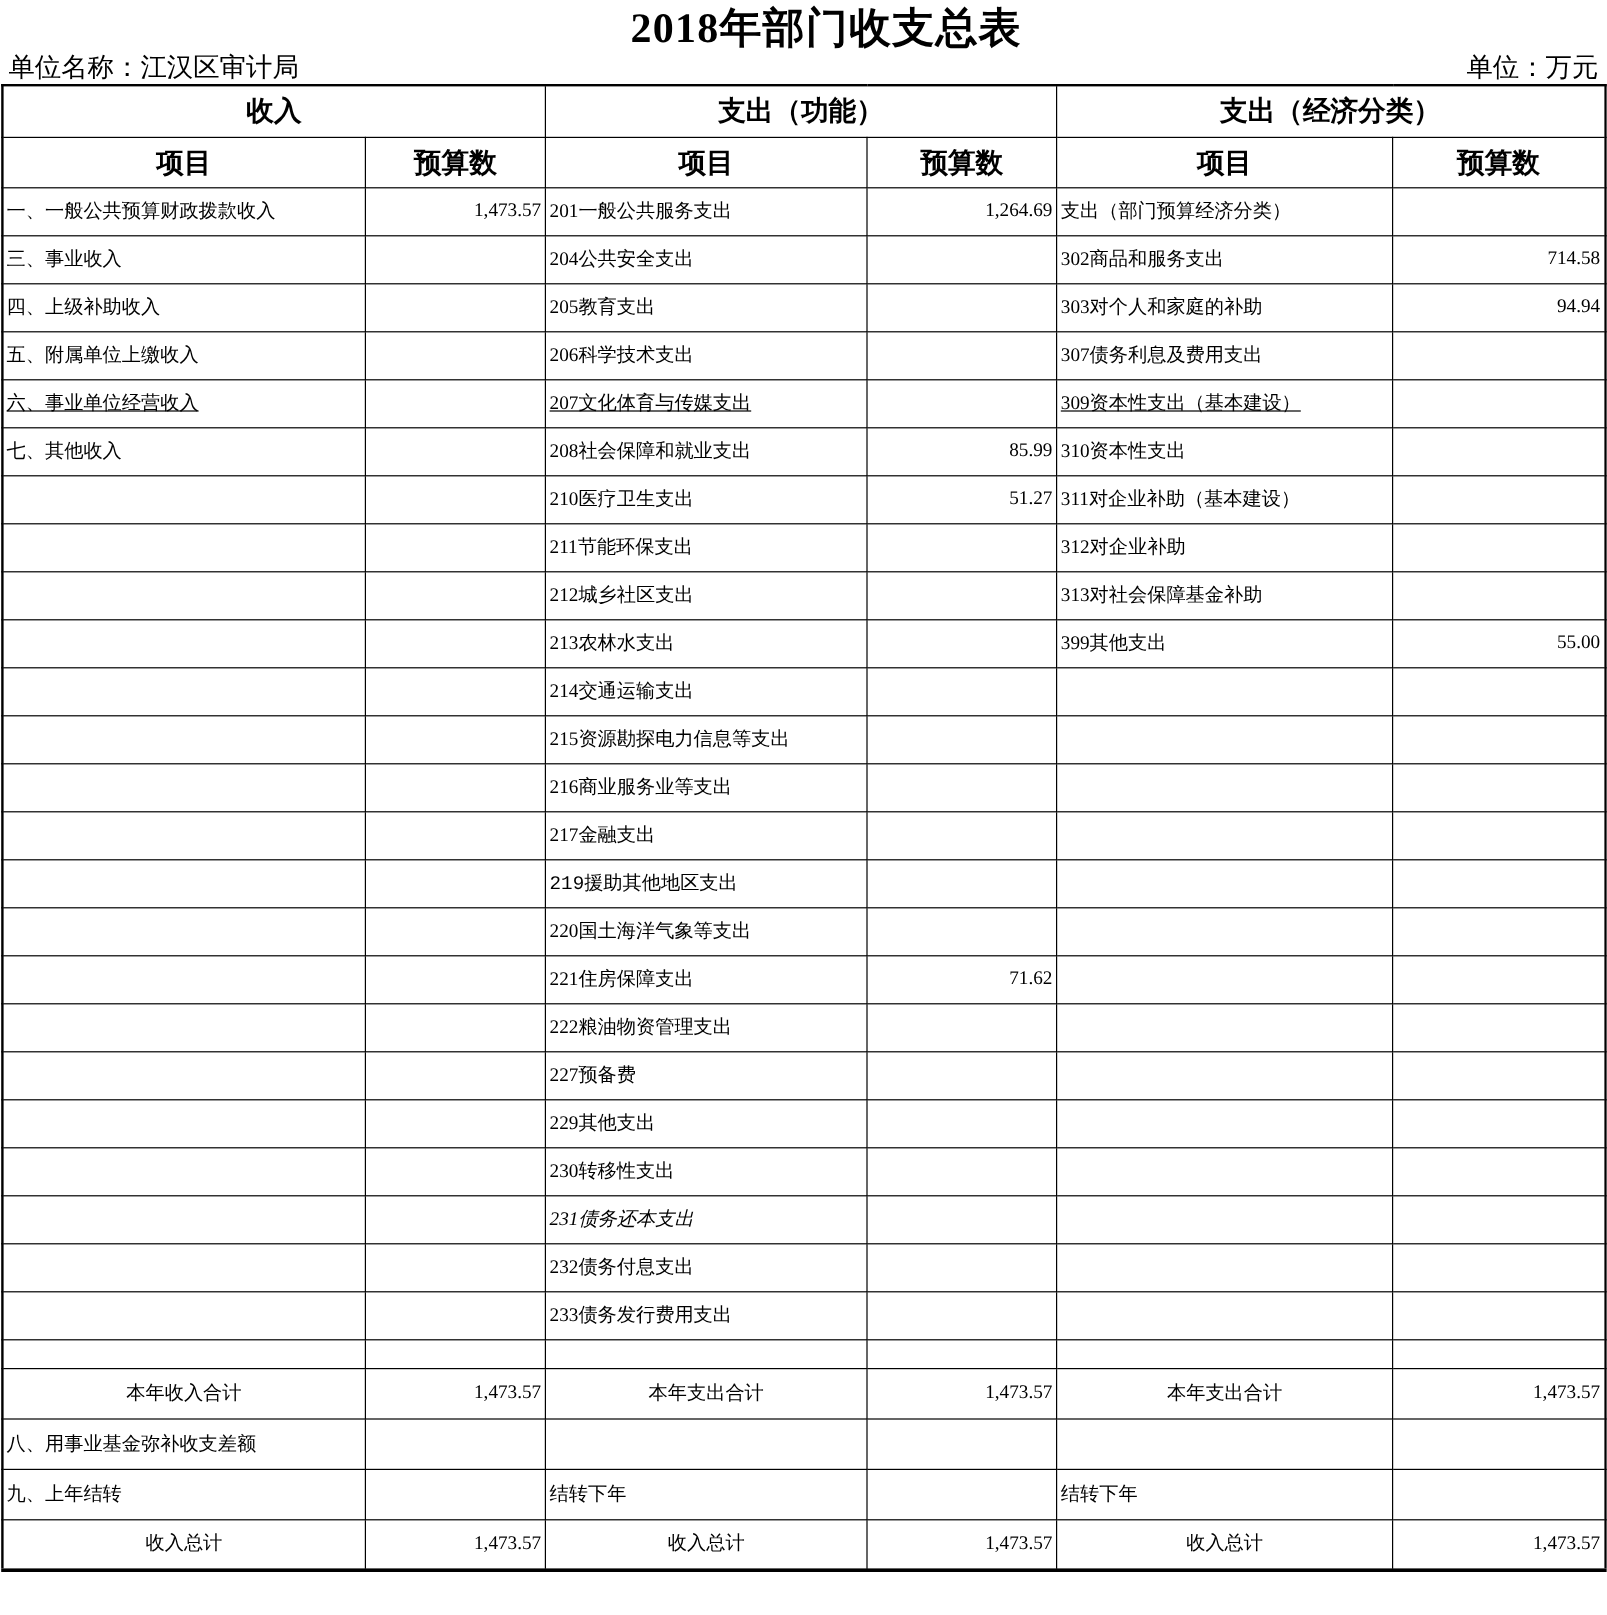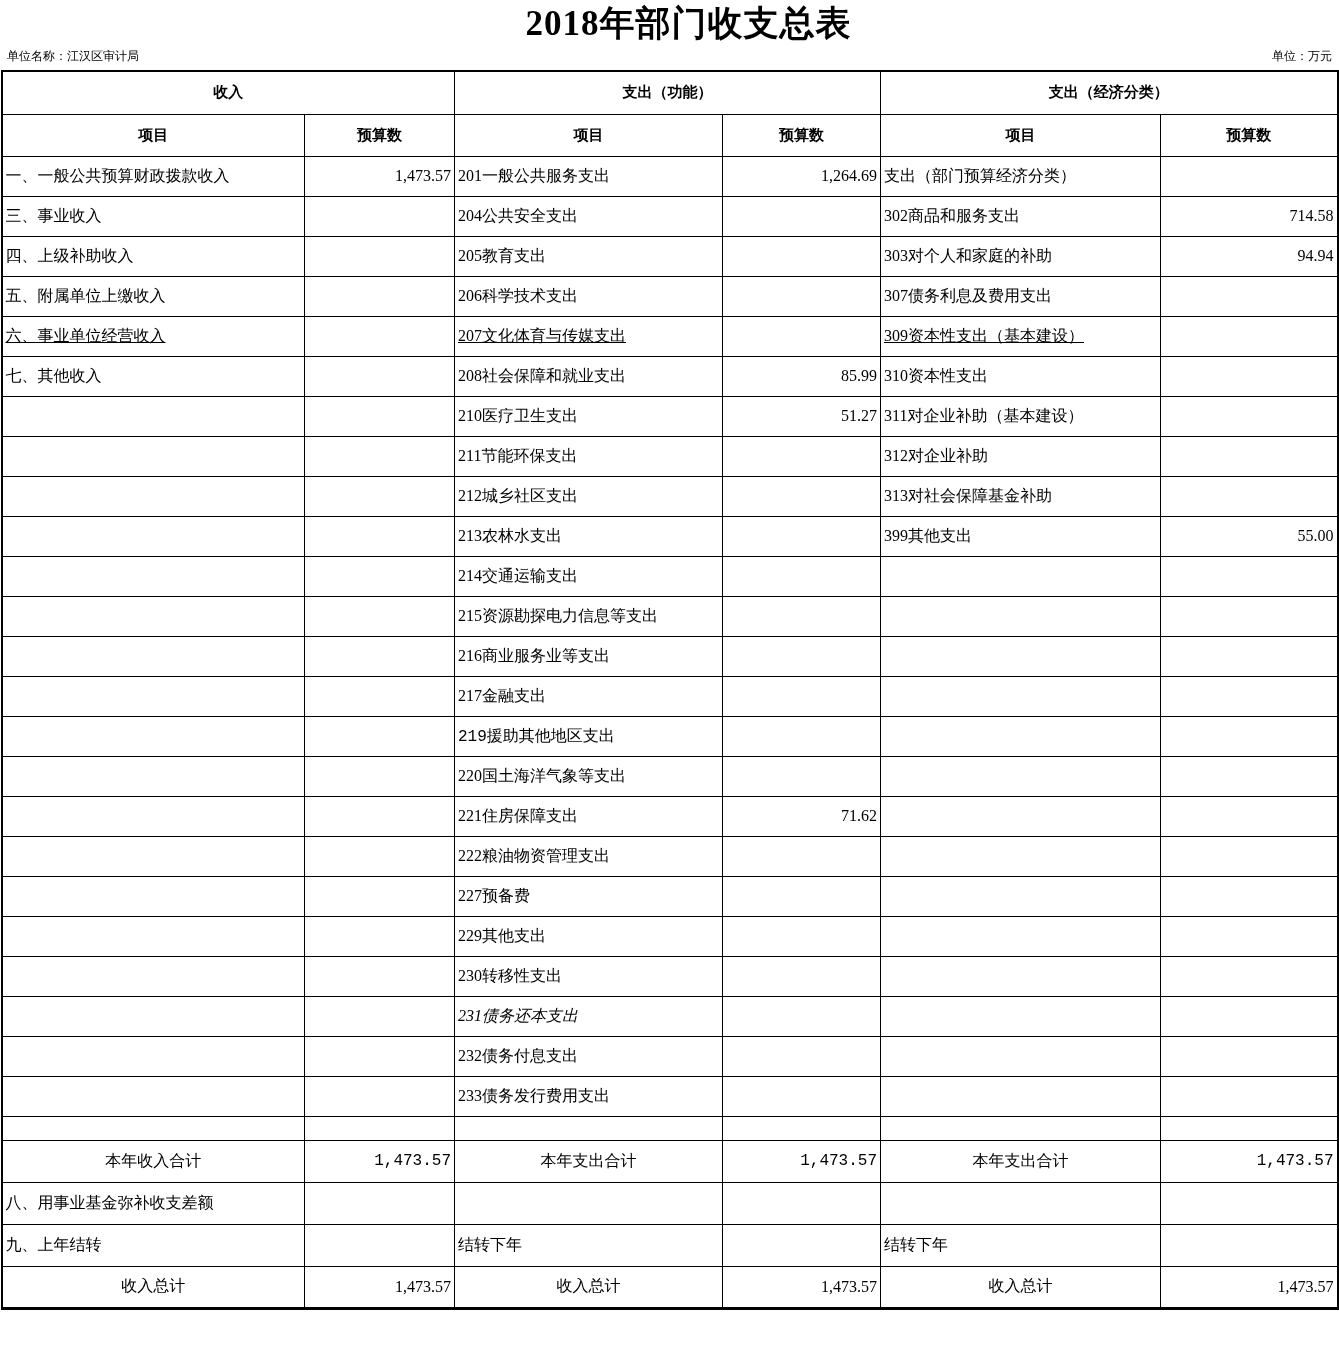--- a/index.html
+++ b/index.html
@@ -22,21 +22,21 @@
     font-weight: bold;
     line-height: 44px;
     padding-top: 2px;
     letter-spacing: 1px;
     margin-left: 38px;
   }
   .subheader {
     display: flex;
     justify-content: space-between;
     align-items: flex-start;
-    font-size: 12px;
+    font-size: 22px;
     line-height: 20px;
     padding: 0 7px 4px 7px;
   }
   table.budget {
     border-collapse: collapse;
     table-layout: fixed;
     width: 1336px;
     margin: 0 auto;
     border: 2px solid #000000;
     border-bottom-width: 3px;
@@ -47,21 +47,21 @@
     font-size: 16px;
     font-weight: normal;
     padding: 0 3px;
     overflow: hidden;
     white-space: nowrap;
     vertical-align: middle;
   }
   table.budget th {
     font-weight: bold;
     text-align: center;
-    font-size: 15px;
+    font-size: 23px;
   }
   tr.group-row { height: 43px; }
   tr.colhead-row { height: 42px; }
   td.item { text-align: left; padding-left: 6px; }
   td.num  { text-align: right; padding-right: 4px; }
   td.bold { font-weight: bold; }
   td.center { text-align: center; padding-left: 3px; }
 </style>
 </head>
 <body>
@@ -293,21 +293,21 @@
         <tr style="height: 24px;">
           <td class="item"></td>
           <td class="num"></td>
           <td class="item"></td>
           <td class="num"></td>
           <td class="item"></td>
           <td class="num"></td>
         </tr>
       </tbody>
     <tbody>
-        <tr style="height: 42px; font-family: Liberation Mono, monospace;">
+        <tr style="height: 42px;">
           <td class="item center bold">本年收入合计</td>
           <td class="num bold">1,473.57</td>
           <td class="item center bold">本年支出合计</td>
           <td class="num bold">1,473.57</td>
           <td class="item center bold">本年支出合计</td>
           <td class="num bold">1,473.57</td>
         </tr>
         <tr style="height: 42px;">
           <td class="item">八、用事业基金弥补收支差额</td>
           <td class="num"></td>

